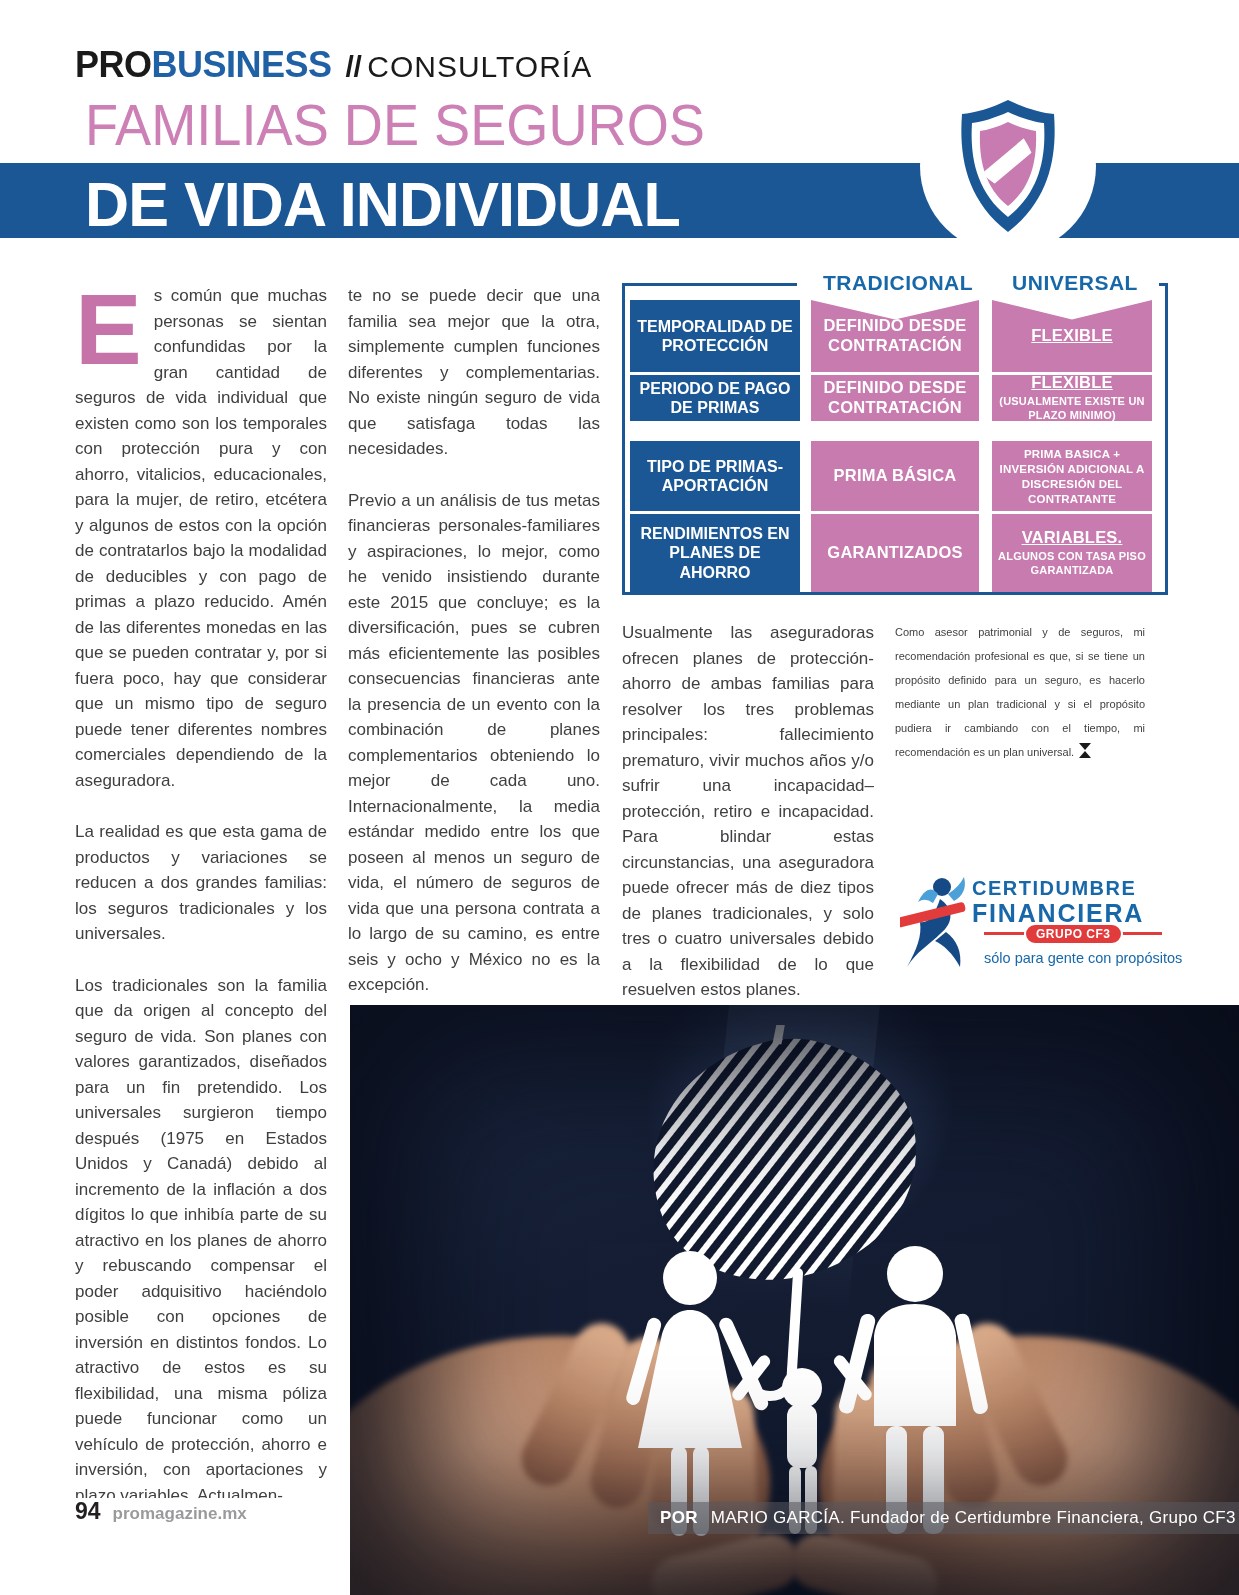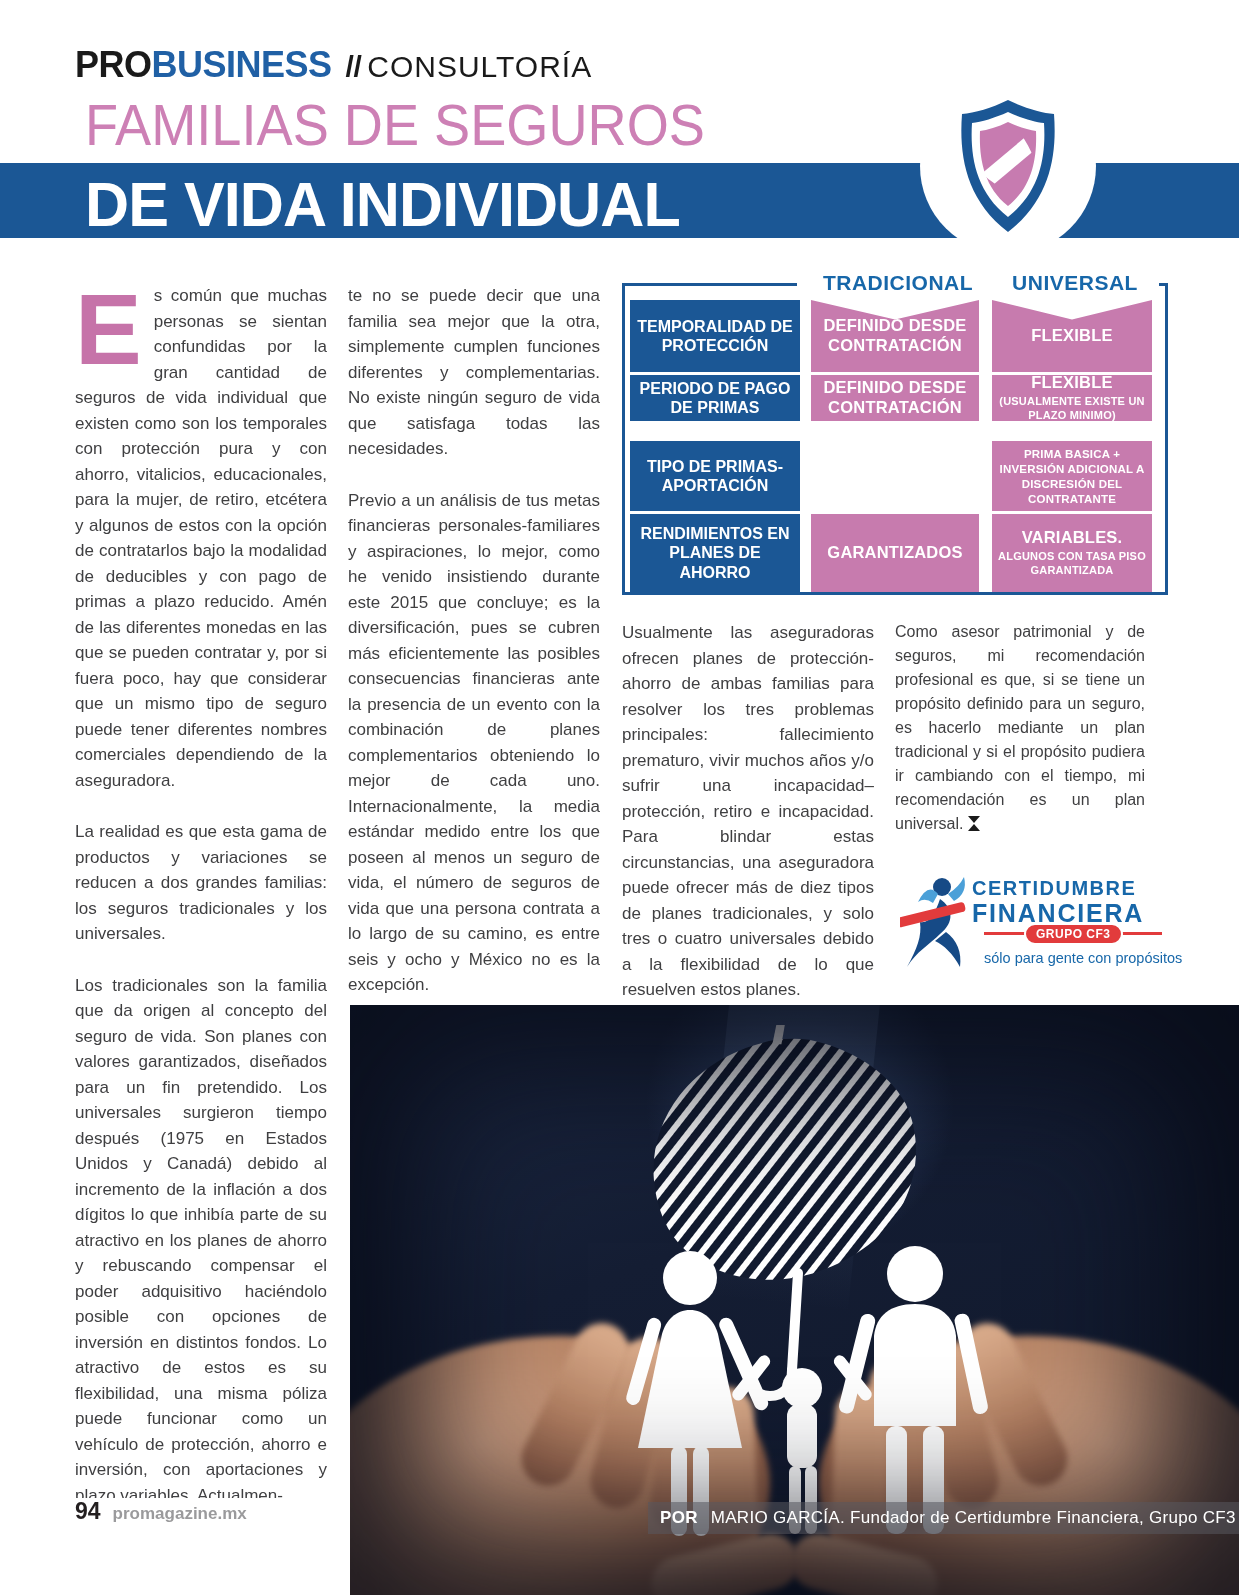--- a/index.html
+++ b/index.html
@@ -20,39 +20,39 @@
           transform:scaleX(0.97);transform-origin:left top;letter-spacing:-1px;white-space:nowrap;}
   .shield-circle{position:absolute;left:920px;top:78px;width:176px;height:176px;border-radius:50%;background:#ffffff;z-index:2;}
   .shield{position:absolute;left:948px;top:96px;width:120px;height:140px;z-index:3;}
 
   
   .col{position:absolute;text-align:justify;font-size:17px;line-height:25.5px;overflow:hidden;}
   .col p{margin:0 0 26px 0;}
   #col1{left:75px;top:283px;width:252px;height:1215px;}
   #col2{left:348px;top:283px;width:252px;height:718px;}
   #col3{left:622px;top:620px;width:252px;height:384px;}
-  #col4{left:895px;top:620px;width:250px;height:250px;font-size:16px;line-height:24px;}
+  #col4{left:895px;top:620px;width:250px;height:250px;font-size:11px;line-height:24px;}
   .dropcap{float:left;font-size:100px;line-height:80px;font-weight:900;color:#c673a9;margin:6px 12px 0 0;}
   .endmark{display:inline-block;vertical-align:-2px;margin-left:5px;width:13px;height:15px;position:relative;}
   .endmark:before{content:"";position:absolute;top:0;left:0;width:0;height:0;
       border-left:6.5px solid transparent;border-right:6.5px solid transparent;border-top:7px solid #1a1a1a;}
   .endmark:after{content:"";position:absolute;bottom:0;left:0;width:0;height:0;
       border-left:6.5px solid transparent;border-right:6.5px solid transparent;border-bottom:7px solid #1a1a1a;}
 
   
   .tbl{position:absolute;left:622px;top:283px;width:546px;height:312px;border:3px solid #1b5795;box-sizing:border-box;z-index:1;}
   .tbl-mask{position:absolute;left:172px;top:-3px;width:362px;height:3px;background:#ffffff;}
   .tbl-head{position:absolute;top:-15px;transform:translateX(-50%);background:#ffffff;padding:0 10px;
             font-size:21px;font-weight:bold;color:#1767a9;letter-spacing:0.5px;white-space:nowrap;}
   .cell{position:absolute;display:flex;flex-direction:column;align-items:center;justify-content:center;
         text-align:center;color:#ffffff;font-weight:bold;box-sizing:border-box;padding:12px 6px;}
   .cell.blue{background:#1b5795;font-size:16px;line-height:1.2;}
   .cell.pink{background:#c77bae;font-size:16.5px;line-height:1.2;letter-spacing:0.2px;}
   .cell.notch{clip-path:polygon(0 0,50% 27%,100% 0,100% 100%,0 100%);}
-  .u-main{font-size:16.5px;}
+  .u-main{font-size:16.5px;text-decoration:underline;}
   .u-sub{font-size:11px;line-height:1.25;margin-top:2px;}
   .u-sub.only{font-size:11.5px;line-height:1.3;}
   .c-label{left:5px;width:170px;}
   .c-trad{left:186px;width:168px;}
   .c-univ{left:367px;width:160px;}
   .r1{top:14px;height:72px;}
   .r2{top:89px;height:46px;}
   .r3{top:155px;height:70px;}
   .r4{top:228px;height:78px;}
 
@@ -152,20 +152,21 @@
     </div>
 
     <div class="cell blue c-label r2">PERIODO DE PAGO DE PRIMAS</div>
     <div class="cell pink c-trad r2">DEFINIDO DESDE CONTRATACIÓN</div>
     <div class="cell pink c-univ r2">
       <span class="u-main">FLEXIBLE</span>
       <span class="u-sub">(USUALMENTE EXISTE UN PLAZO MINIMO)</span>
     </div>
 
     <div class="cell blue c-label r3">TIPO DE PRIMAS-APORTACIÓN</div>
+    <div class="cell pink c-trad r3">PRIMA BÁSICA</div>
     <div class="cell pink c-univ r3">
       <span class="u-sub only">PRIMA BASICA + INVERSIÓN ADICIONAL A DISCRESIÓN DEL CONTRATANTE</span>
     </div>
 
     <div class="cell pink c-trad r4">GARANTIZADOS</div>
     <div class="cell blue c-label r4">RENDIMIENTOS EN PLANES DE AHORRO</div>
     <div class="cell pink c-univ r4">
       <span class="u-main">VARIABLES.</span>
       <span class="u-sub">ALGUNOS CON TASA PISO GARANTIZADA</span>
     </div>

